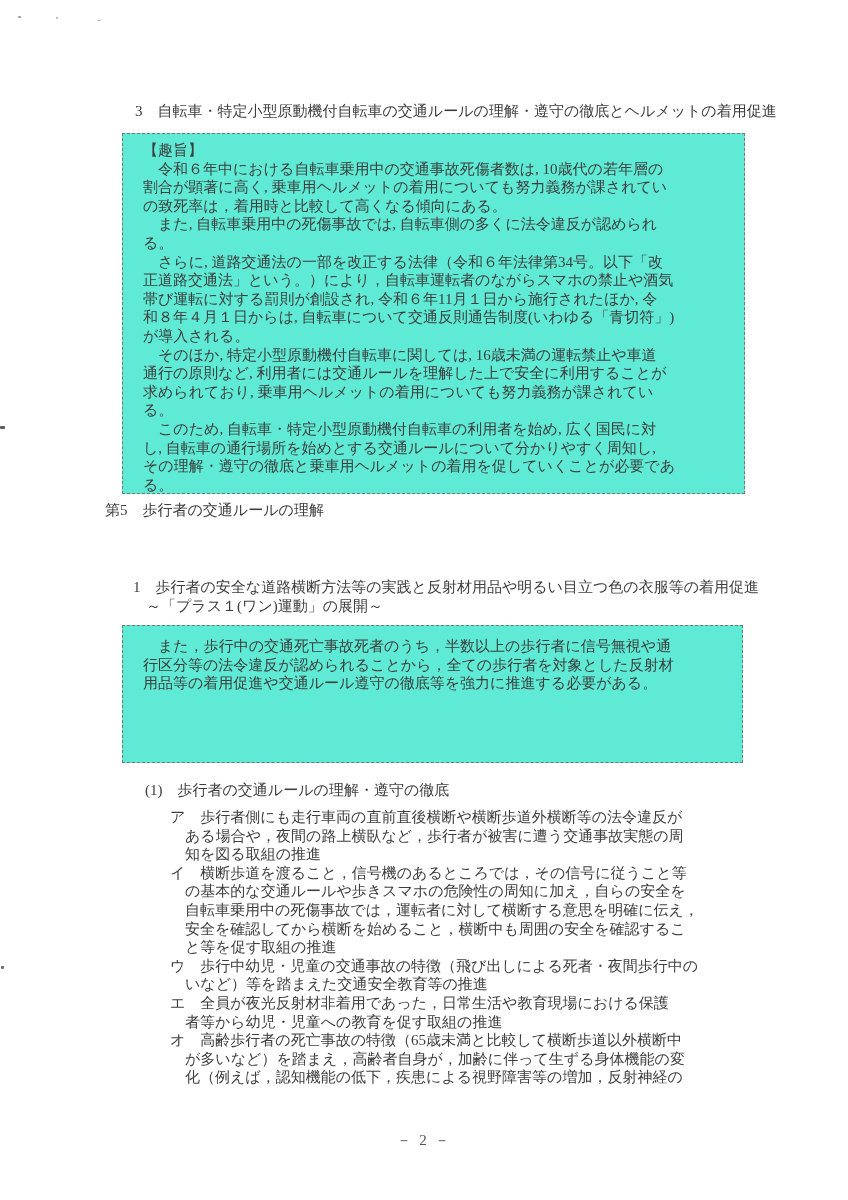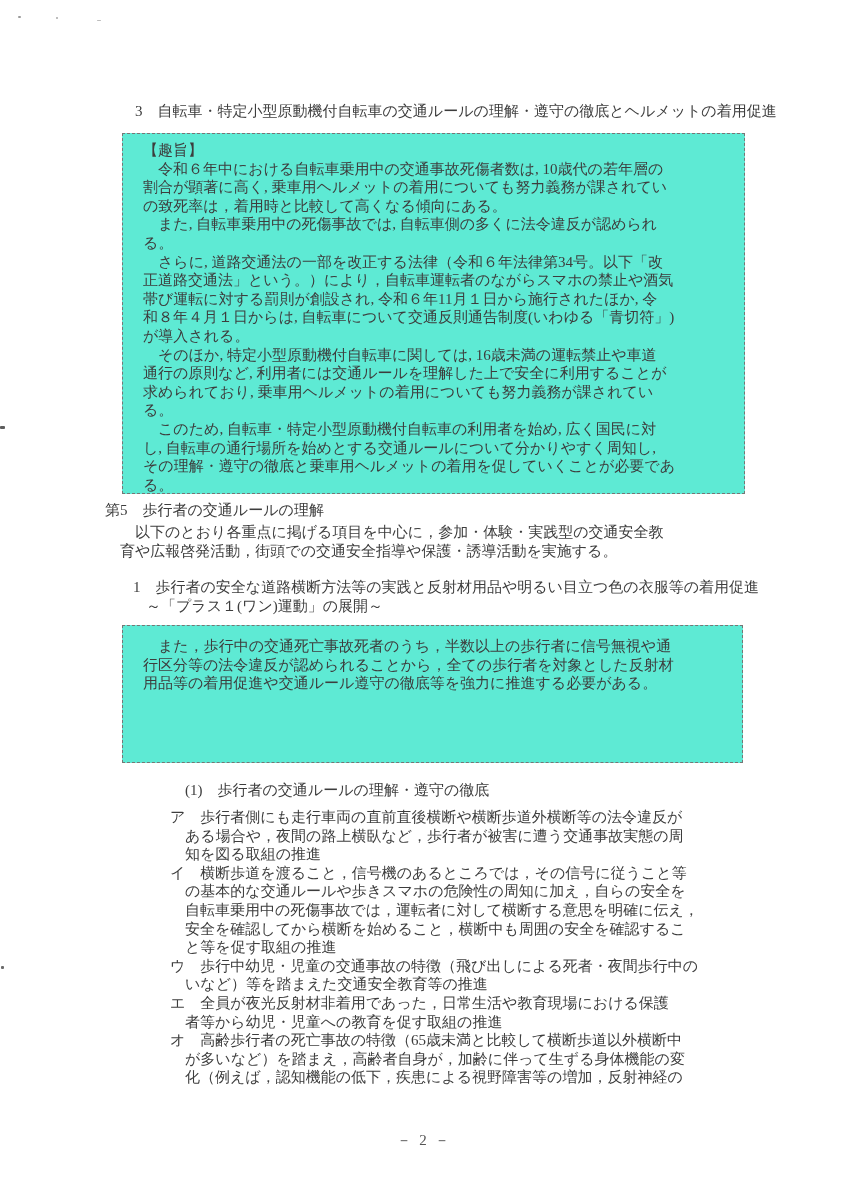--- a/index.html
+++ b/index.html
@@ -74,35 +74,33 @@
 る。</p>
       <p class="pre">　このため, 自転車・特定小型原動機付自転車の利用者を始め, 広く国民に対
 し, 自転車の通行場所を始めとする交通ルールについて分かりやすく周知し,
 その理解・遵守の徹底と乗車用ヘルメットの着用を促していくことが必要であ
 る。</p>
     </div>
   </div>
 
   <div class="abs heading" style="left:105px;top:501px;">第5　歩行者の交通ルールの理解</div>
 
-  <div class="abs pre" style="left:120px;top:523px;width:640px;">　以下のとおり各重点に掲げる項目を中心に，参加・体験・実践型の交通安全教
-育や広報啓発活動，街頭での交通安全指導や保護・誘導活動を実施する。</div>
 
   <div class="abs heading" style="left:133px;top:578px;">1　歩行者の安全な道路横断方法等の実践と反射材用品や明るい目立つ色の衣服等の着用促進</div>
   <div class="abs heading" style="left:146px;top:597px;">～「プラス１(ワン)運動」の展開～</div>
 
   <div class="abs dashed-box" style="left:122px;top:625px;width:621px;height:138px;">
     <div class="box-inner" style="padding-top:11px;">
       <p class="pre">　また，歩行中の交通死亡事故死者のうち，半数以上の歩行者に信号無視や通
 行区分等の法令違反が認められることから，全ての歩行者を対象とした反射材
 用品等の着用促進や交通ルール遵守の徹底等を強力に推進する必要がある。</p>
     </div>
   </div>
 
-  <div class="abs heading" style="left:145px;top:781px;margin-left:40px;">(1)　歩行者の交通ルールの理解・遵守の徹底</div>
+  <div class="abs heading" style="left:145px;top:781px;">(1)　歩行者の交通ルールの理解・遵守の徹底</div>
 
   <div class="abs kana-items" style="left:170px;top:800px;width:590px;margin-top:8px;">
     <p class="pre">ア　歩行者側にも走行車両の直前直後横断や横断歩道外横断等の法令違反が
 　ある場合や，夜間の路上横臥など，歩行者が被害に遭う交通事故実態の周
 　知を図る取組の推進</p>
     <p class="pre">イ　横断歩道を渡ること，信号機のあるところでは，その信号に従うこと等
 　の基本的な交通ルールや歩きスマホの危険性の周知に加え，自らの安全を
 　自転車乗用中の死傷事故では，運転者に対して横断する意思を明確に伝え，
 　安全を確認してから横断を始めること，横断中も周囲の安全を確認するこ
 　と等を促す取組の推進</p>

